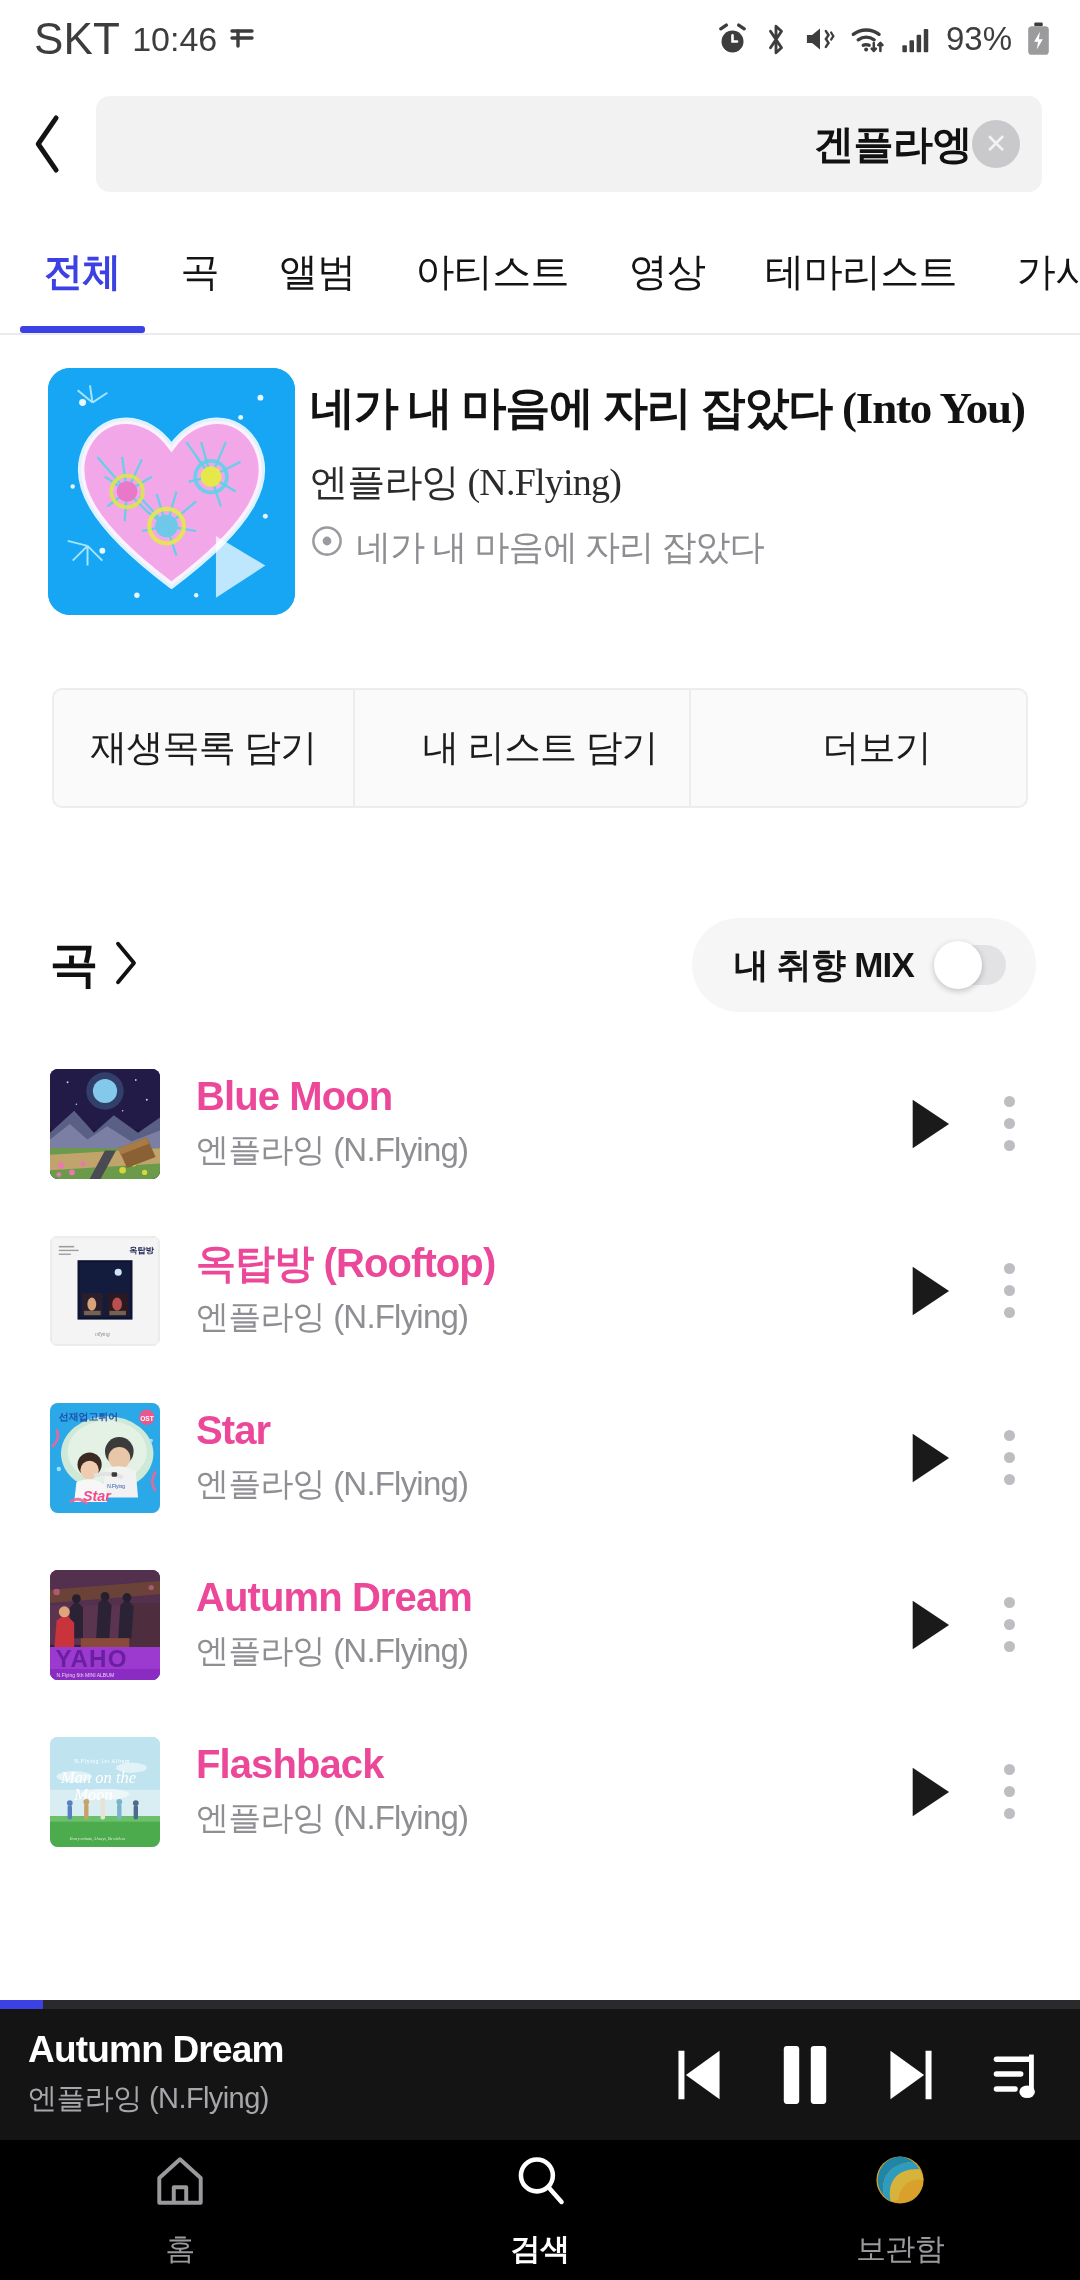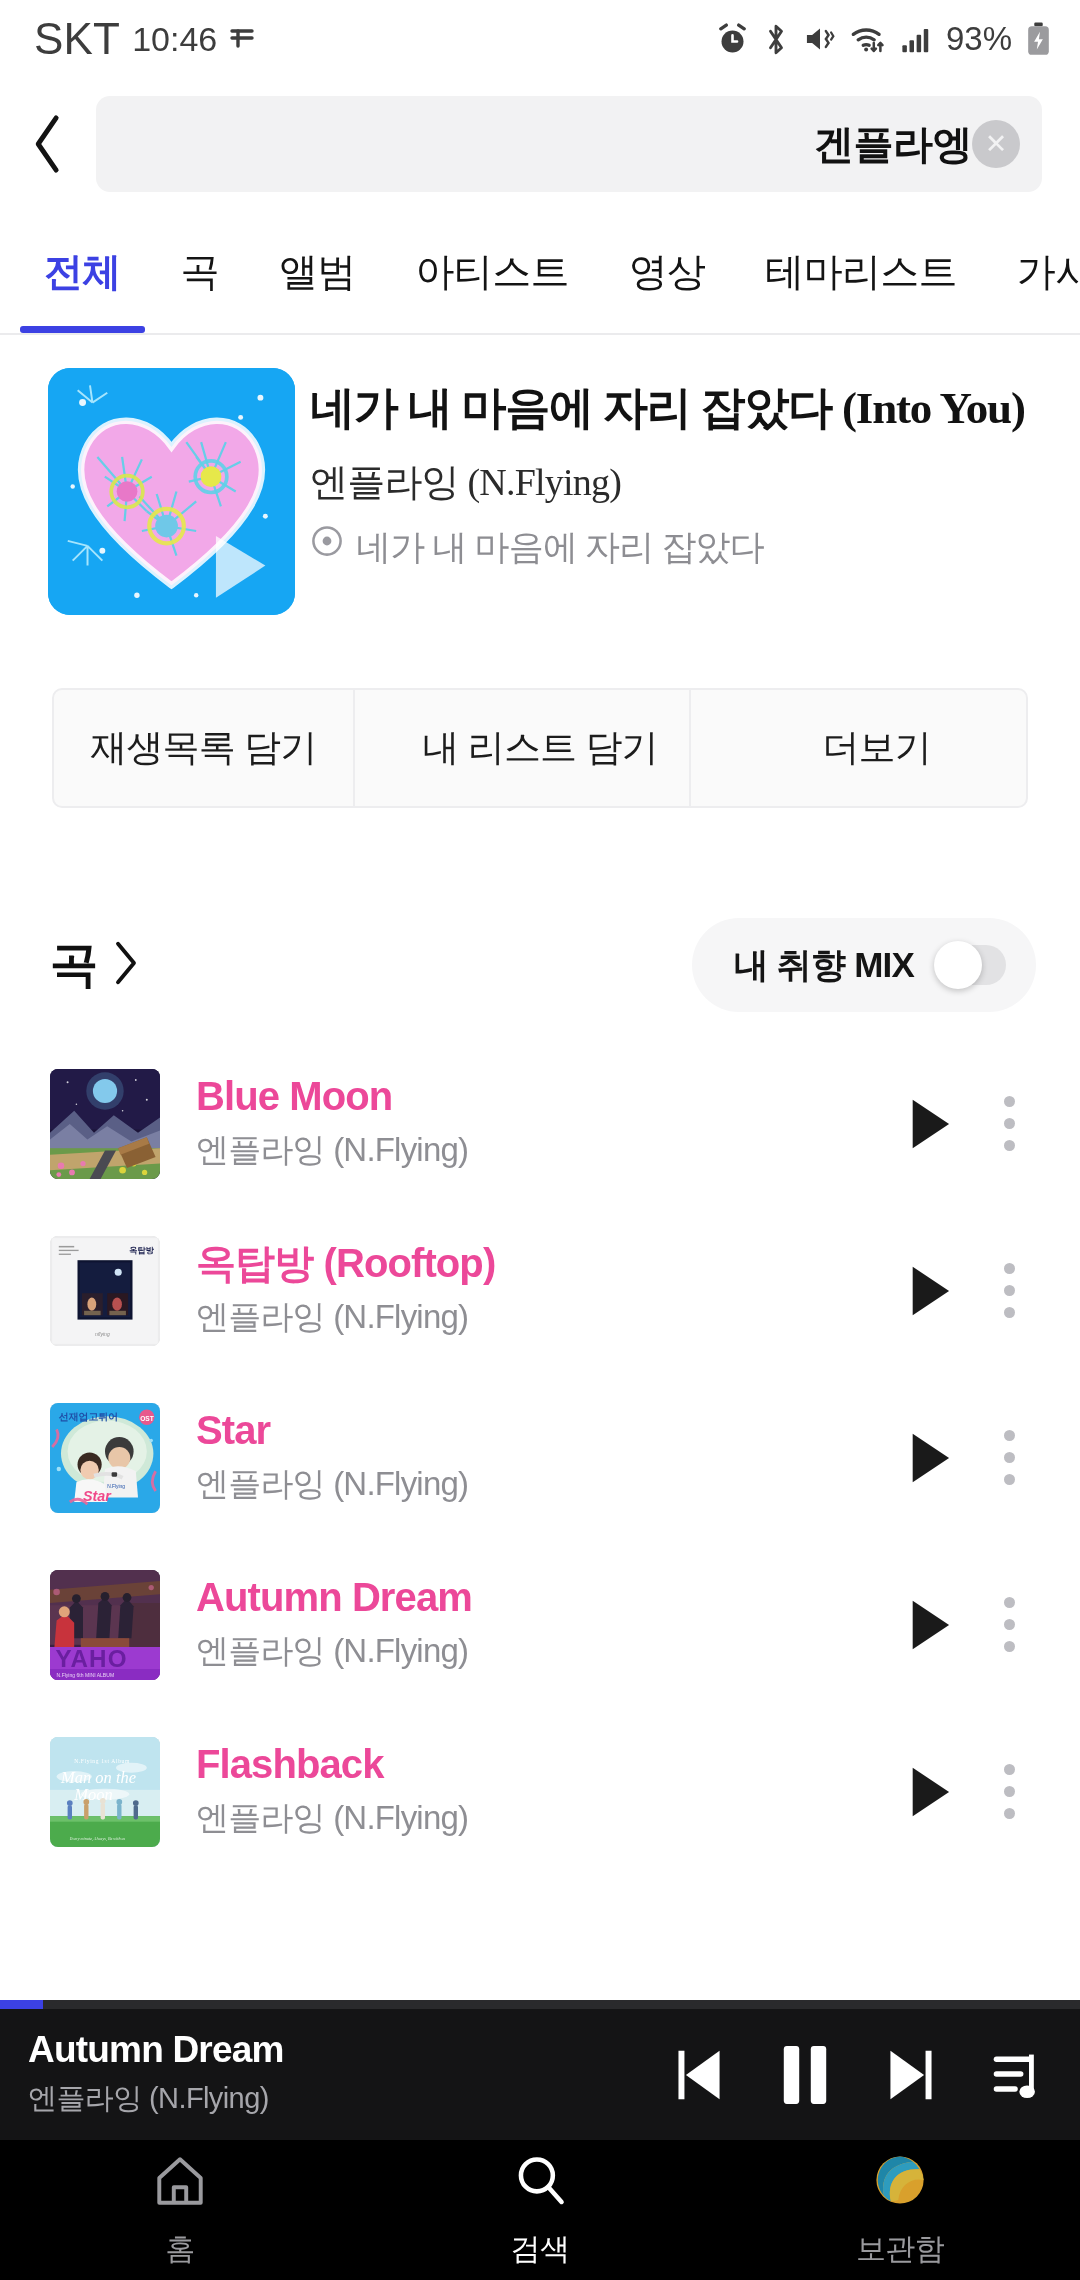--- a/index.html
+++ b/index.html
@@ -159,21 +159,21 @@
 
   
   .bottomnav {
     position:absolute; left:0; top:2140px; width:1080px; height:140px;
     background:#000; display:flex;
   }
   .nav-item {
     flex:1; display:flex; flex-direction:column; align-items:center; justify-content:center; gap:16px;
   }
   .nav-label { font-size:30px; color:#9a9a9e; letter-spacing:-0.6px; }
-  .nav-item.active .nav-label { color:#fff; font-weight:400; }
+  .nav-item.active .nav-label { color:#fff; font-weight:700; }
 </style>
 </head>
 <body>
 
 <div class="phone">
 
   <div class="statusbar">
     <div class="sb-left">
       <span class="sb-carrier">SKT</span>
       <span class="sb-time">10:46</span>

